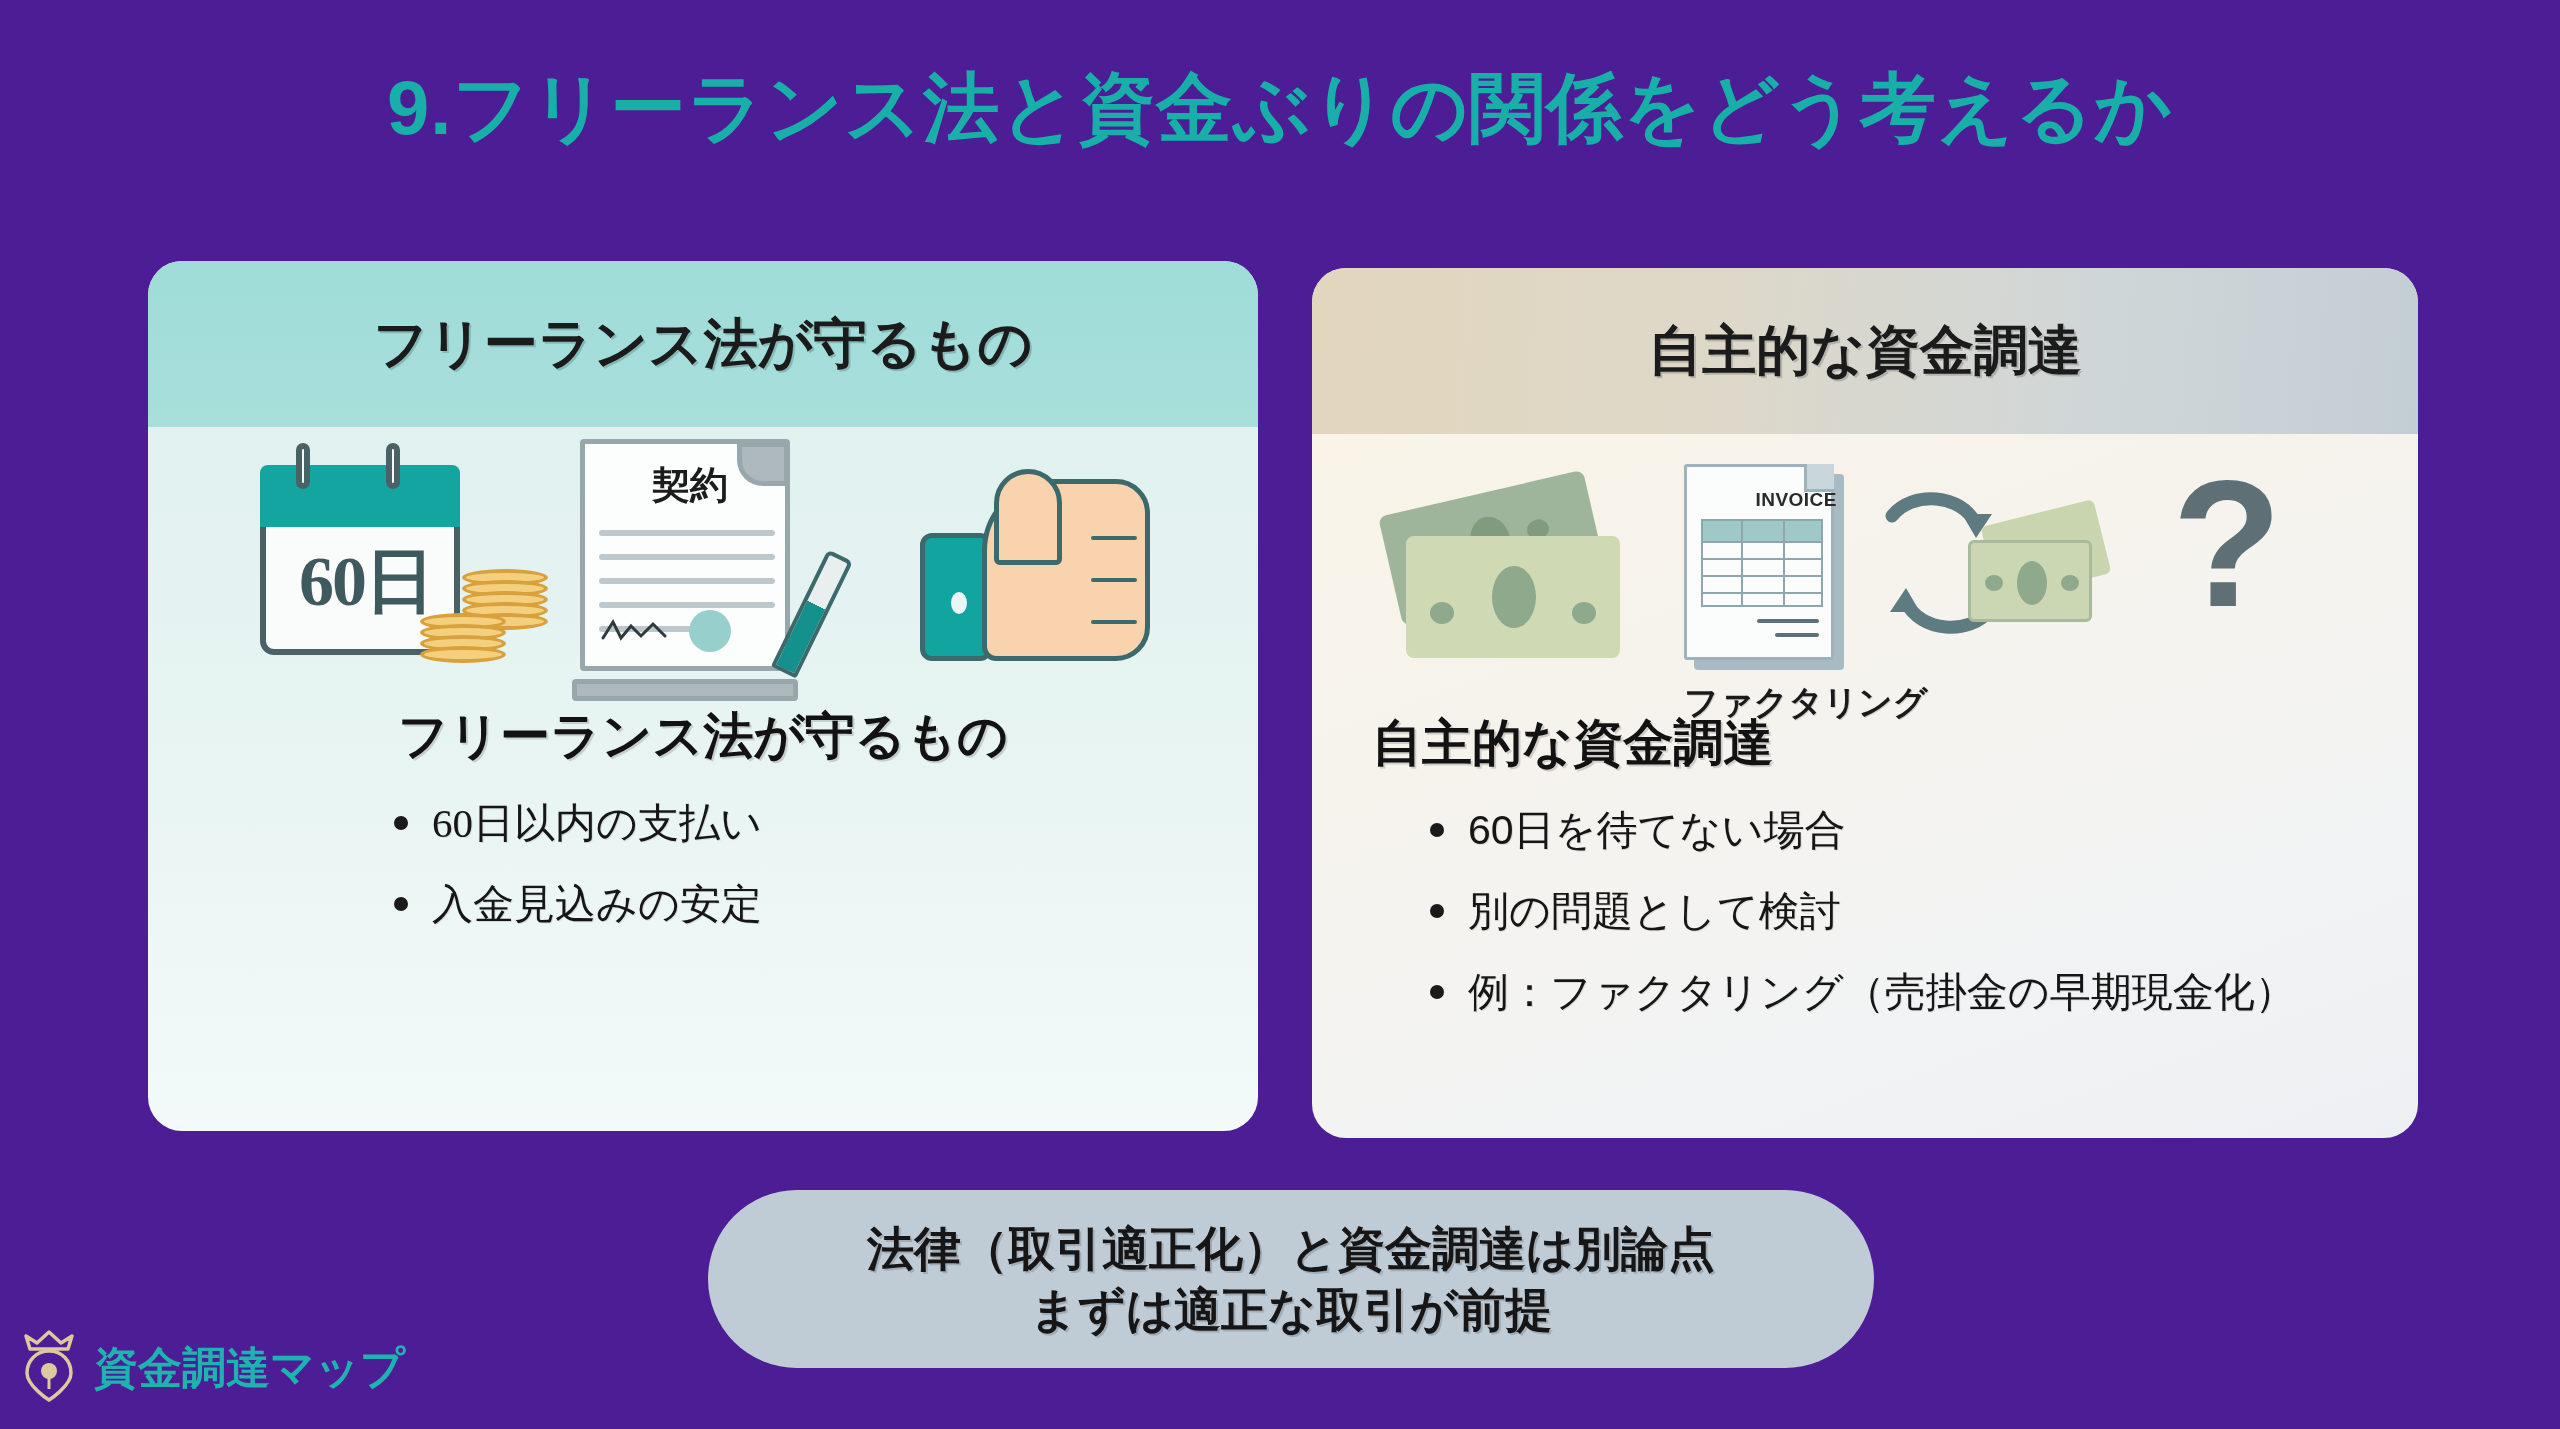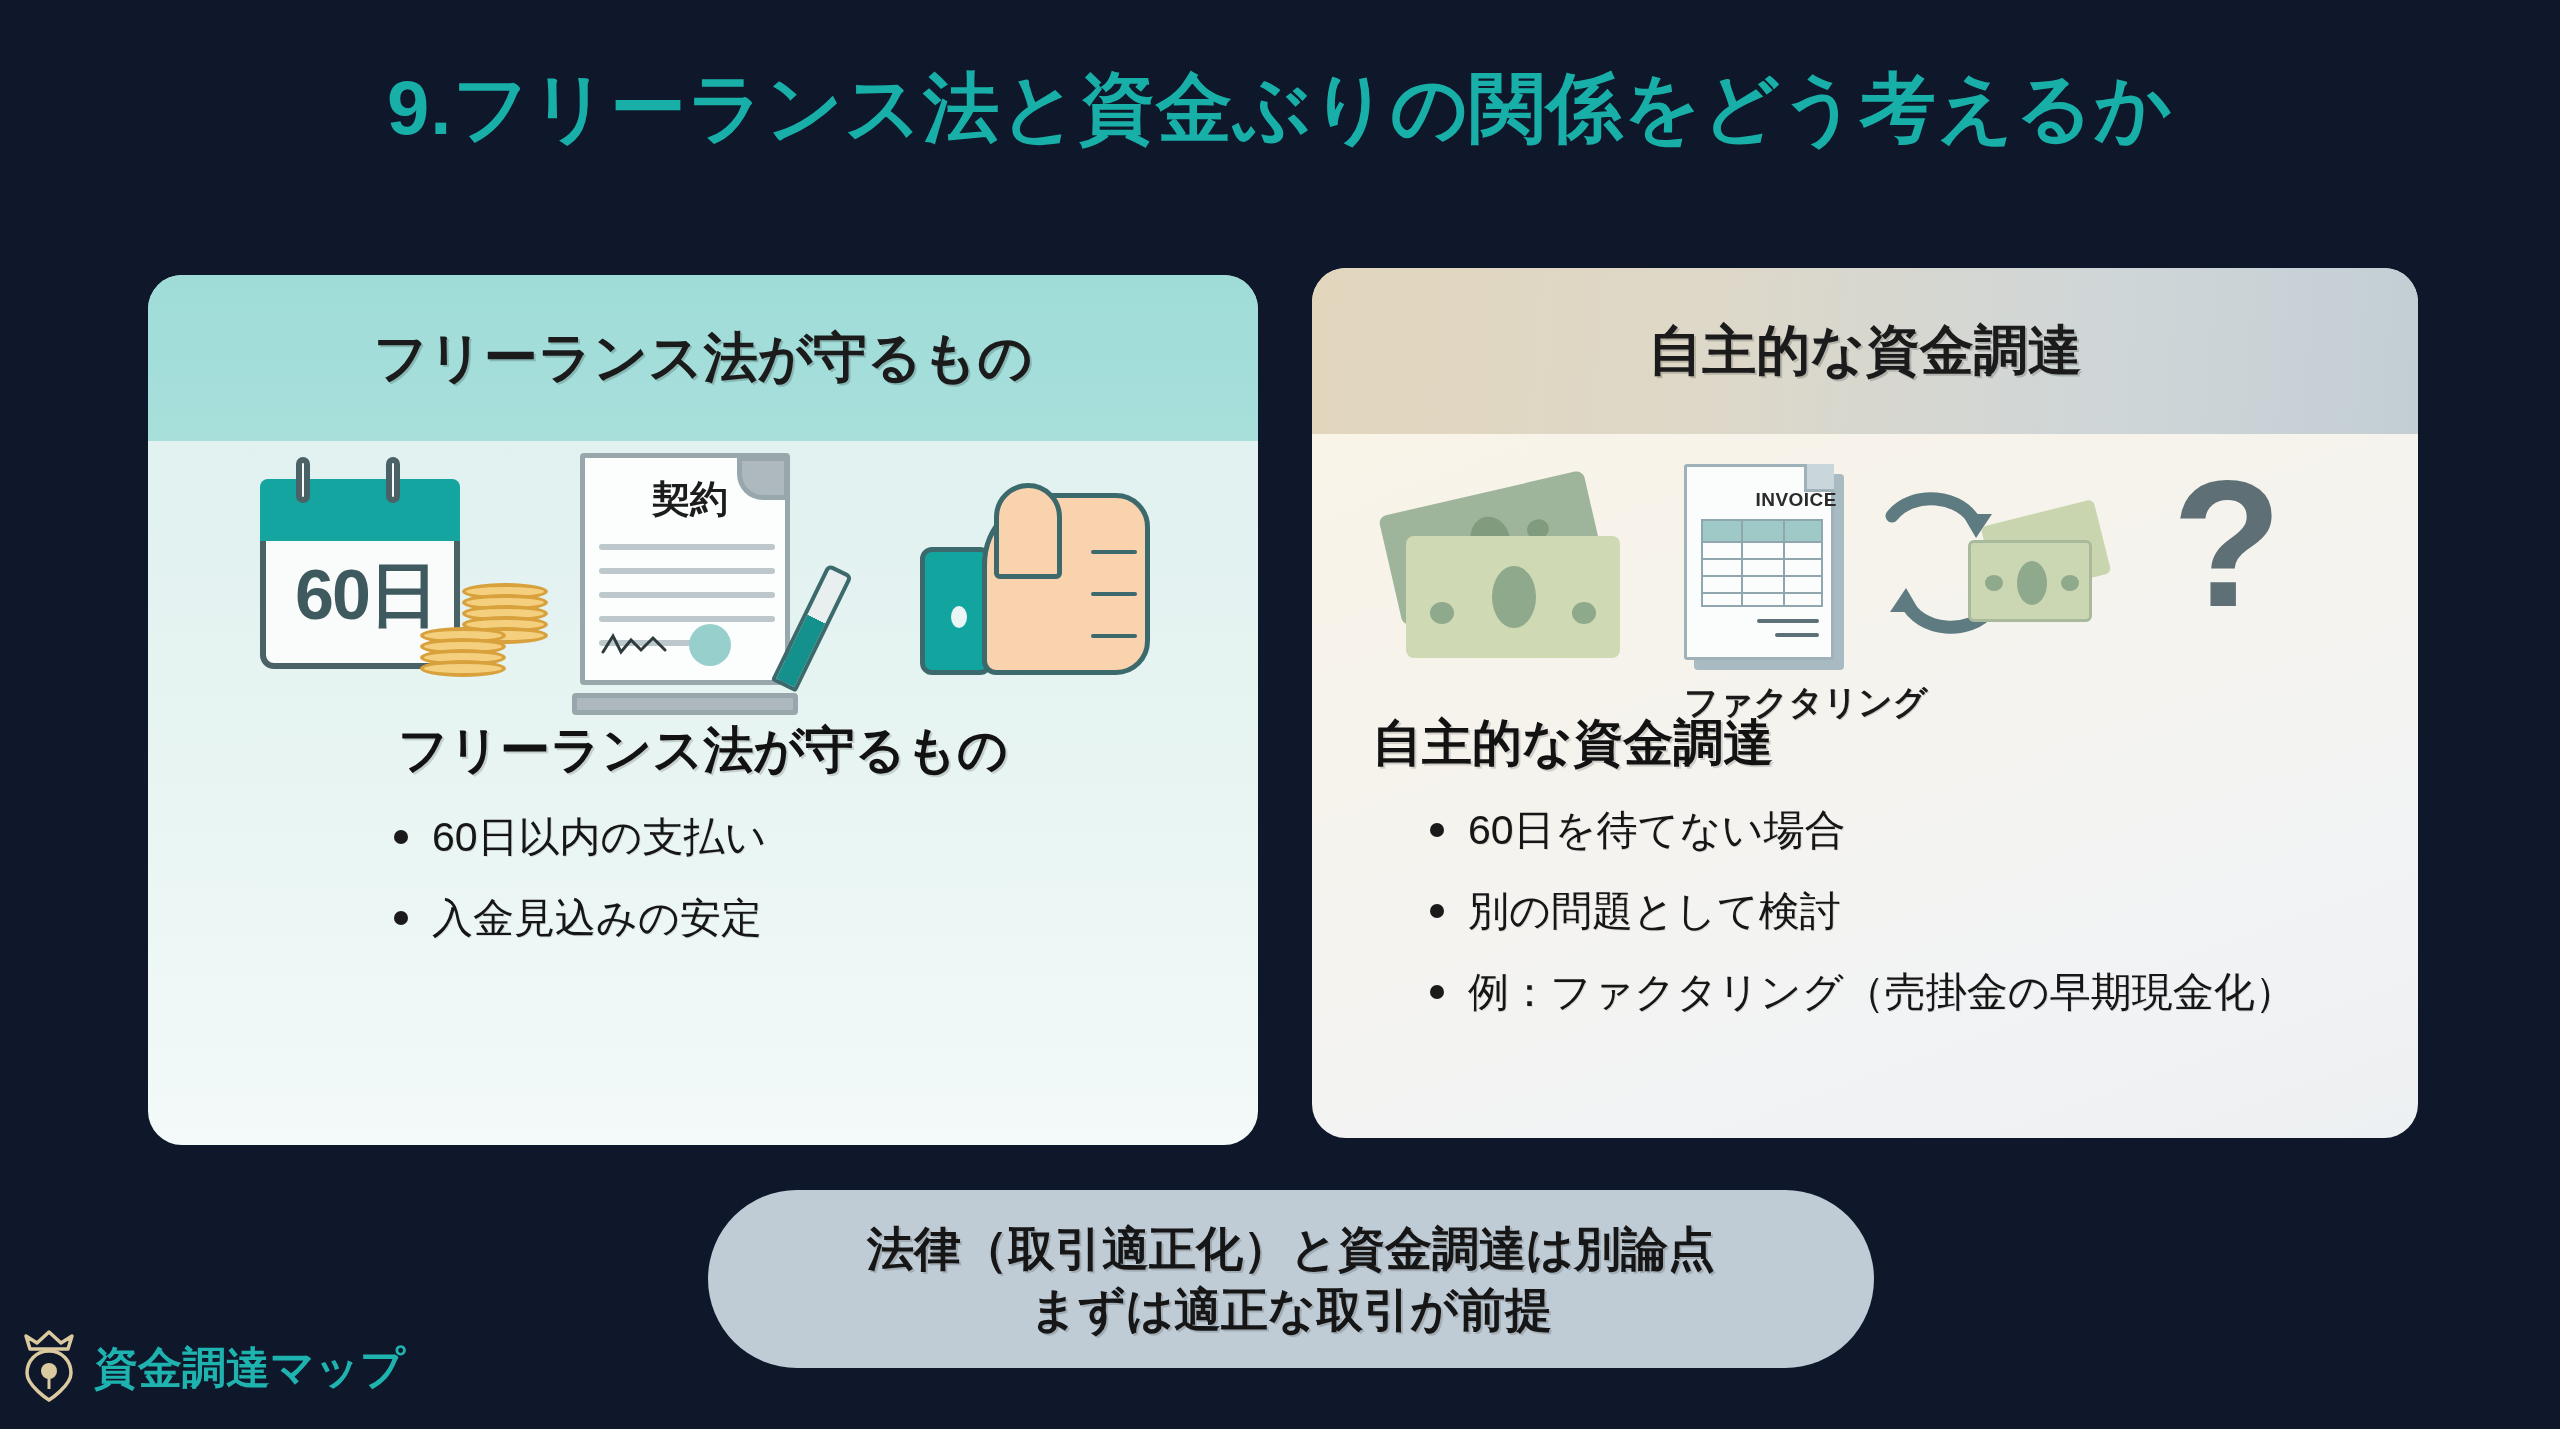--- a/index.html
+++ b/index.html
@@ -2,39 +2,39 @@
 <html><head>
 <meta charset="utf-8">
 <style>
   * { box-sizing: border-box; margin: 0; padding: 0; }
   html, body {
     width: 2560px; height: 1429px;
     background: #ffffff;
     font-family: "Liberation Sans", "DejaVu Sans", sans-serif;
     overflow: hidden;
   }
-  .slide { position: relative; width: 2560px; height: 1429px; background: #0f172a; }
+  .slide { position: relative; width: 2560px; height: 1429px; background: #4c1d95; }
 
   
   .title {
     position: absolute; top: 58px; left: 0; width: 2560px;
     text-align: center;
     font-size: 76px; font-weight: 700; letter-spacing: 1px;
     color: #18AFA9;
     white-space: nowrap;
   }
 
   
   .card {
     position: absolute;
     border-radius: 34px;
     overflow: hidden;
   }
-  .card-left  { left: 148px;  top: 275px; width: 1110px; height: 870px;
-                background: linear-gradient(180deg,#DDF0EE 0%, #E7F4F2 55%, #F3FAF9 100%); }
+  .card-left  { left: 148px;  top: 261px; width: 1110px; height: 870px;
+                background: linear-gradient(180deg,#DDF0EE 0%, #E7F4F2 55%, #F3FAF9 100%); font-family: Liberation Serif, serif; }
   .card-right { left: 1312px; top: 268px; width: 1106px; height: 870px;
                 background: linear-gradient(160deg,#FBF4E6 0%, #F6F3EC 40%, #F2F3F4 75%, #EDF0F2 100%); }
 
   .card-head {
     height: 166px; width: 100%;
     display: flex; align-items: center; justify-content: center;
   }
   .card-left .card-head  { background: linear-gradient(180deg,#9FDCD8 0%, #A5DEDA 70%, #A8DFDB 100%); }
   .card-right .card-head { background: linear-gradient(95deg,#E2D6BD 0%, #DED8C8 35%, #CFD6D8 72%, #C3CED4 100%); }
 

